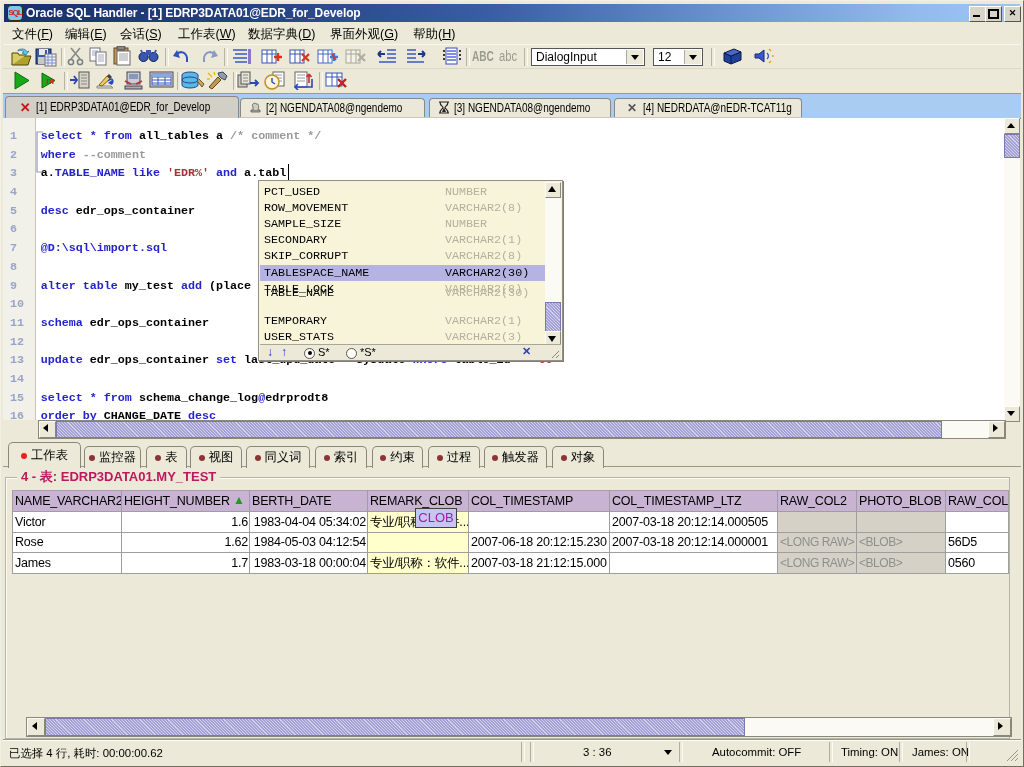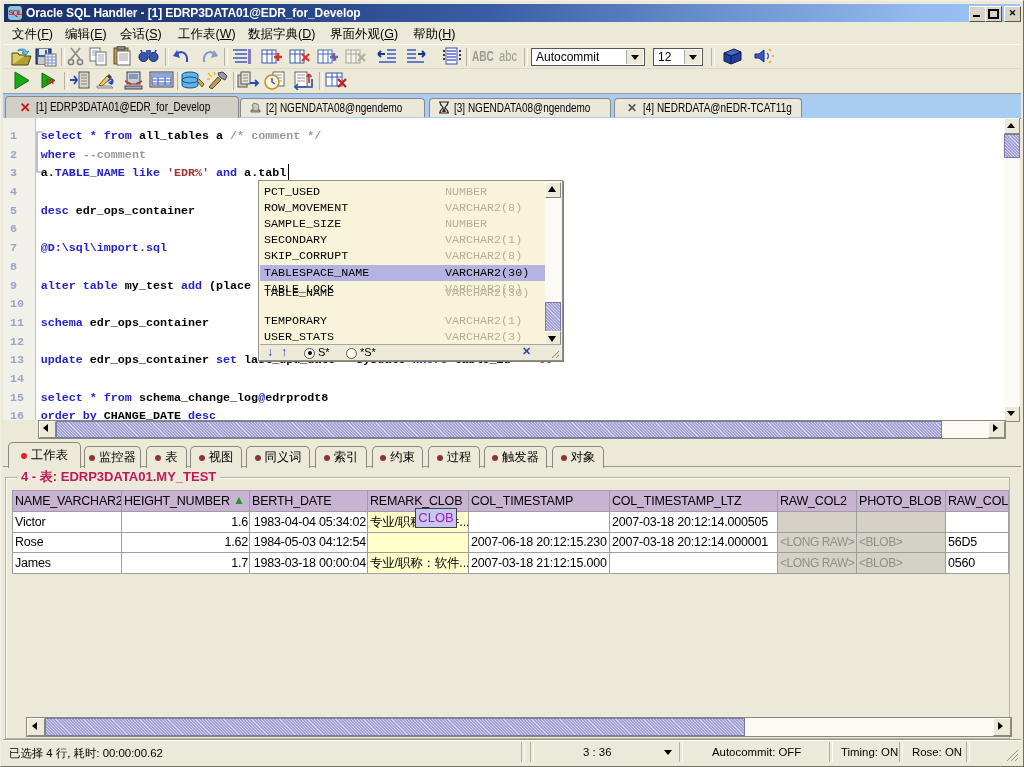--- a/index.html
+++ b/index.html
@@ -183,21 +183,21 @@
 <svg class="abs" style="left:439px;top:2px;" width="20" height="19" viewBox="0 0 20 19">
         <rect x="4" y="1" width="11" height="16" fill="#fff" stroke="#3848c0"></rect>
         <path d="M5 4 h9 M5 7 h9 M5 10 h9 M5 13 h9" stroke="#5868d8" stroke-width="1.6"></path>
         <path d="M1 4 h2 M1 8 h2 M1 12 h2 M17 4 h2 M17 8 h2 M17 12 h2" stroke="#000" stroke-width="1.6"></path>
       </svg>
 <span class="sep" style="left:463px;top:3px;"></span>
 <span class="gtxt" style="left:469px;display:inline-block;transform:scaleX(0.72);transform-origin:0 0;font-size:14px;letter-spacing:0;">ABC</span>
 <span class="gtxt" style="left:496px;font-weight:normal;display:inline-block;transform:scaleX(0.8);transform-origin:0 0;font-size:14px;letter-spacing:0;">abc</span>
 <span class="sep" style="left:521px;top:3px;"></span>
 <div class="combo" style="left:528px;width:112px;">
-        <span style="position:absolute;left:4px;">Autocommit</span>
+        <span style="position:absolute;left:4px;">DialogInput</span>
         <span class="arr"></span>
       </div>
 <div class="combo" style="left:650px;width:48px;">
         <span style="position:absolute;left:4px;">12</span>
         <span class="arr"></span>
       </div>
 <span class="sep" style="left:708px;top:3px;"></span>
 <svg class="abs" style="left:718px;top:3px;" width="23" height="18" viewBox="0 0 23 18">
         <path d="M3 13 L10 16 L20 12 L20 4 L10 8 L3 5 Z" fill="#2040a0" stroke="#101840"></path>
         <path d="M3 5 L10 8 L20 4 L13 1 Z" fill="#4868c8" stroke="#101840"></path>
@@ -461,19 +461,19 @@
 <span class="stxt" style="left:6px;">已选择 4 行, 耗时: 00:00:00.62</span>
 <span class="sdiv" style="left:518px;"></span>
 <span class="sdiv" style="left:527px;"></span>
 <span class="stxt" style="left:580px;">3 : 36</span>
 <span class="tri" style="left:661px;top:10px;border:4.5px solid transparent;border-top:5px solid #000;border-bottom:none;"></span>
 <span class="sdiv" style="left:676px;"></span>
 <span class="stxt" style="left:709px;">Autocommit: OFF</span>
 <span class="sdiv" style="left:826px;"></span>
 <span class="stxt" style="left:838px;">Timing: ON</span>
 <span class="sdiv" style="left:896px;"></span>
-<span class="stxt" style="left:909px;">Rose: ON</span>
+<span class="stxt" style="left:909px;">James: ON</span>
 <span class="sdiv" style="left:963px;"></span>
 <svg class="abs" style="left:1003px;top:9px;" width="13" height="13" viewBox="0 0 13 13">
         <path d="M12 1 L1 12 M12 5 L5 12 M12 9 L9 12" stroke="#9a988a"></path>
       </svg>
 </div>
 </div>
 
 </body></html>

